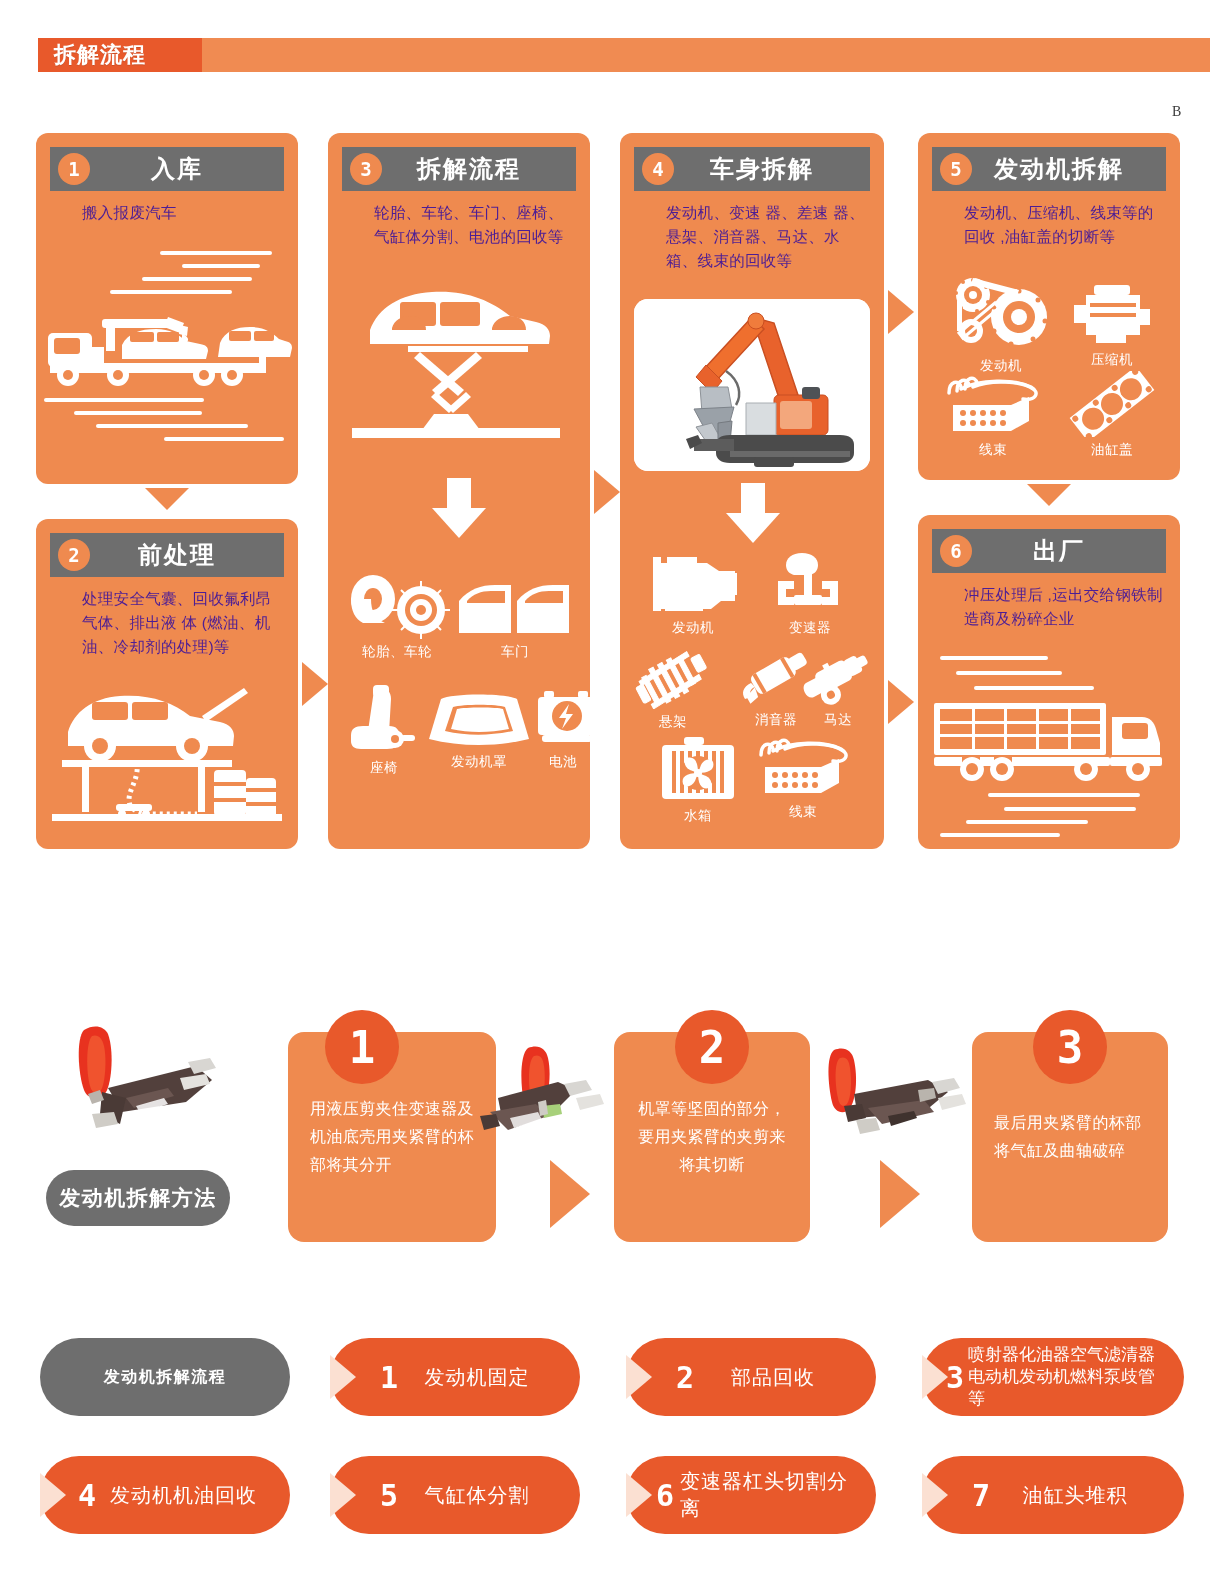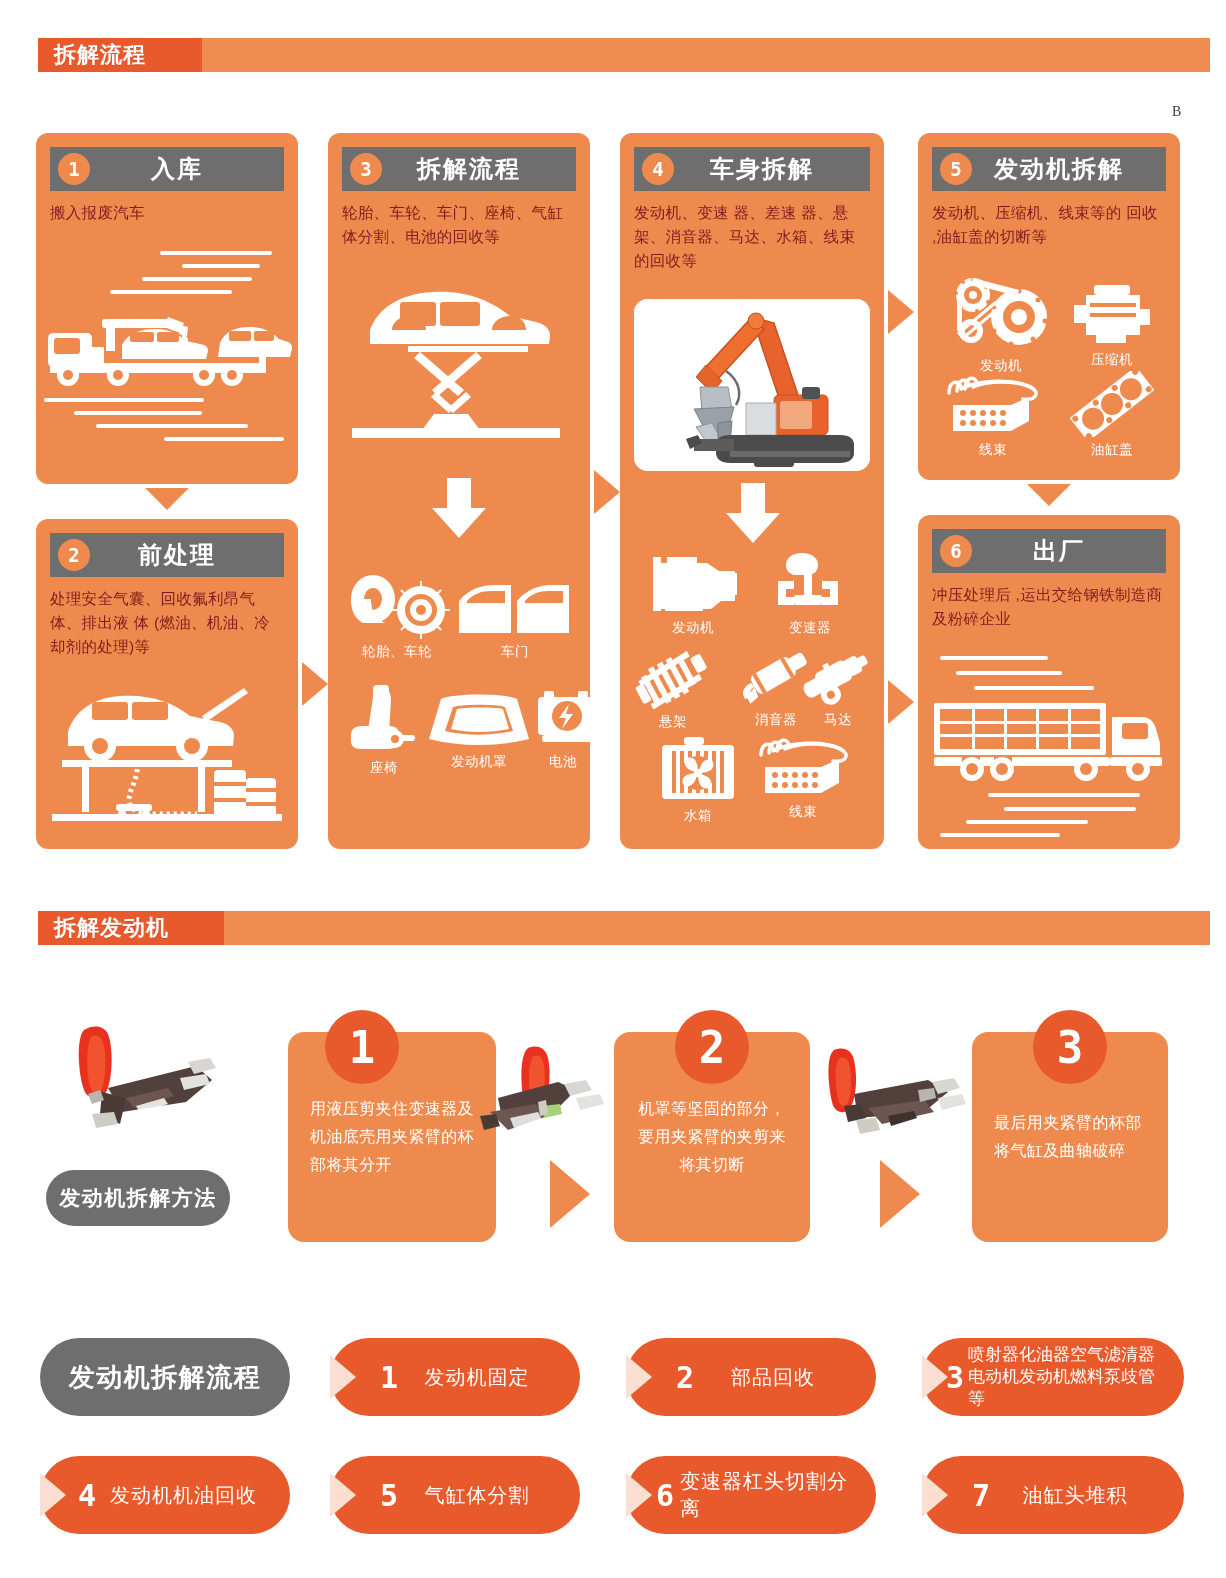--- a/index.html
+++ b/index.html
@@ -22,21 +22,21 @@
 
   
   .card{position:absolute;background:#ef8a4f;border-radius:12px;box-sizing:border-box;padding:14px 14px 10px 14px;}
   .card-head{height:44px;background:#6e6e6e;display:flex;align-items:center;padding-left:8px;box-sizing:border-box;}
   .num-badge{
     width:32px;height:32px;border-radius:50%;background:#ef8a4f;color:#fff;
     display:flex;align-items:center;justify-content:center;font-size:19px;font-weight:bold;
     flex:0 0 auto;font-family:"DejaVu Sans Mono","Liberation Mono",monospace;
   }
   .card-title{flex:1;text-align:center;color:#fff;font-size:24px;font-weight:bold;letter-spacing:2px;padding-right:20px;}
-  .card-desc{color:#7f1d1d;font-size:15.5px;line-height:1.55;margin-top:10px;letter-spacing:.3px;}
+  .card-desc{color:#4c1d95;font-size:15.5px;line-height:1.55;margin-top:10px;letter-spacing:.3px;margin-left:32px;}
 
   
   .arrow-right{position:absolute;width:0;height:0;border-top:22px solid transparent;border-bottom:22px solid transparent;border-left:26px solid #ef8a4f;}
   .arrow-down-gap{position:absolute;width:0;height:0;border-left:22px solid transparent;border-right:22px solid transparent;border-top:22px solid #ef8a4f;}
 
   
   .wdown{position:absolute;width:54px;}
   .wdown .shaft{width:24px;height:30px;background:#fff;margin:0 auto;}
   .wdown .head{width:0;height:0;border-left:27px solid transparent;border-right:27px solid transparent;border-top:30px solid #fff;}
 
@@ -74,21 +74,21 @@
     width:46px;text-align:center;flex:0 0 auto;margin-left:36px;}
   .pill .plabel{flex:1;text-align:center;font-size:20px;letter-spacing:1px;padding-right:38px;line-height:1.35;}
   .pill .plabel.tight{font-size:17px;letter-spacing:0;line-height:1.3;text-align:left;padding-right:14px;}
   .pill-notch{
     position:absolute;left:0;top:50%;transform:translateY(-50%);
     width:0;height:0;border-top:22px solid transparent;border-bottom:22px solid transparent;
     border-left:26px solid #fbe0d2;z-index:4;
   }
   .gray-pill2{
     position:absolute;height:78px;background:#6e6e6e;border-radius:39px;color:#fff;
-    display:flex;align-items:center;justify-content:center;font-size:26px;font-weight:bold;letter-spacing:1.5px;
+    display:flex;align-items:center;justify-content:center;font-size:16px;font-weight:bold;letter-spacing:1.5px;
   }
 
   .corner-mark{position:absolute;color:#3b3b3b;font-size:14px;font-family:"Liberation Serif",serif;}
 
   
   .machine{position:absolute;}
 </style>
 </head>
 <body>
 
@@ -651,25 +651,20 @@
           <circle cx="206" cy="68" r="6" fill="#ef8a4f"></circle>
       </g>
     </svg>
 
     <div class="sline" style="left:70px;top:278px;width:152px;"></div>
     <div class="sline" style="left:86px;top:292px;width:132px;"></div>
     <div class="sline" style="left:48px;top:305px;width:122px;"></div>
     <div class="sline" style="left:22px;top:318px;width:120px;"></div>
   </div>
 
-  <div class="sec-bar" style="top:911px;">
-    <div class="bar-fill"></div>
-    <div class="bar-tab" style="width:186px;"></div>
-    <div class="bar-title">拆解发动机</div>
-  </div>
 
   <svg class="machine" style="left:62px;top:1022px;" width="160" height="120" viewBox="0 0 160 120">
     <g>
       <path d="M22 8 c10 -6 20 -4 24 4 c6 16 4 48 -2 58 c-6 10 -18 8 -22 -2 c-6 -16 -8 -52 0 -60 z" fill="#e8321f"></path>
       <path d="M30 14 c6 -2 10 2 12 10 c3 14 1 38 -3 44 c-4 6 -9 3 -11 -4 c-4 -14 -4 -44 2 -50 z" fill="#f0532e"></path>
       <path d="M46 66 l88 -22 l16 14 l-26 22 l-64 10 z" fill="#52403c"></path>
       <path d="M58 74 l52 -12 l10 10 l-48 14 z" fill="#ef8a4f" opacity="0"></path>
       <path d="M64 76 l42 -10 l6 8 l-40 12 z" fill="#6b5651"></path>
       <path d="M74 84 l28 -8 l4 6 l-28 9 z" fill="#ffffff" opacity=".85"></path>
       <path d="M40 70 l24 6 l-6 26 l-20 -10 z" fill="#4a3a36"></path>

